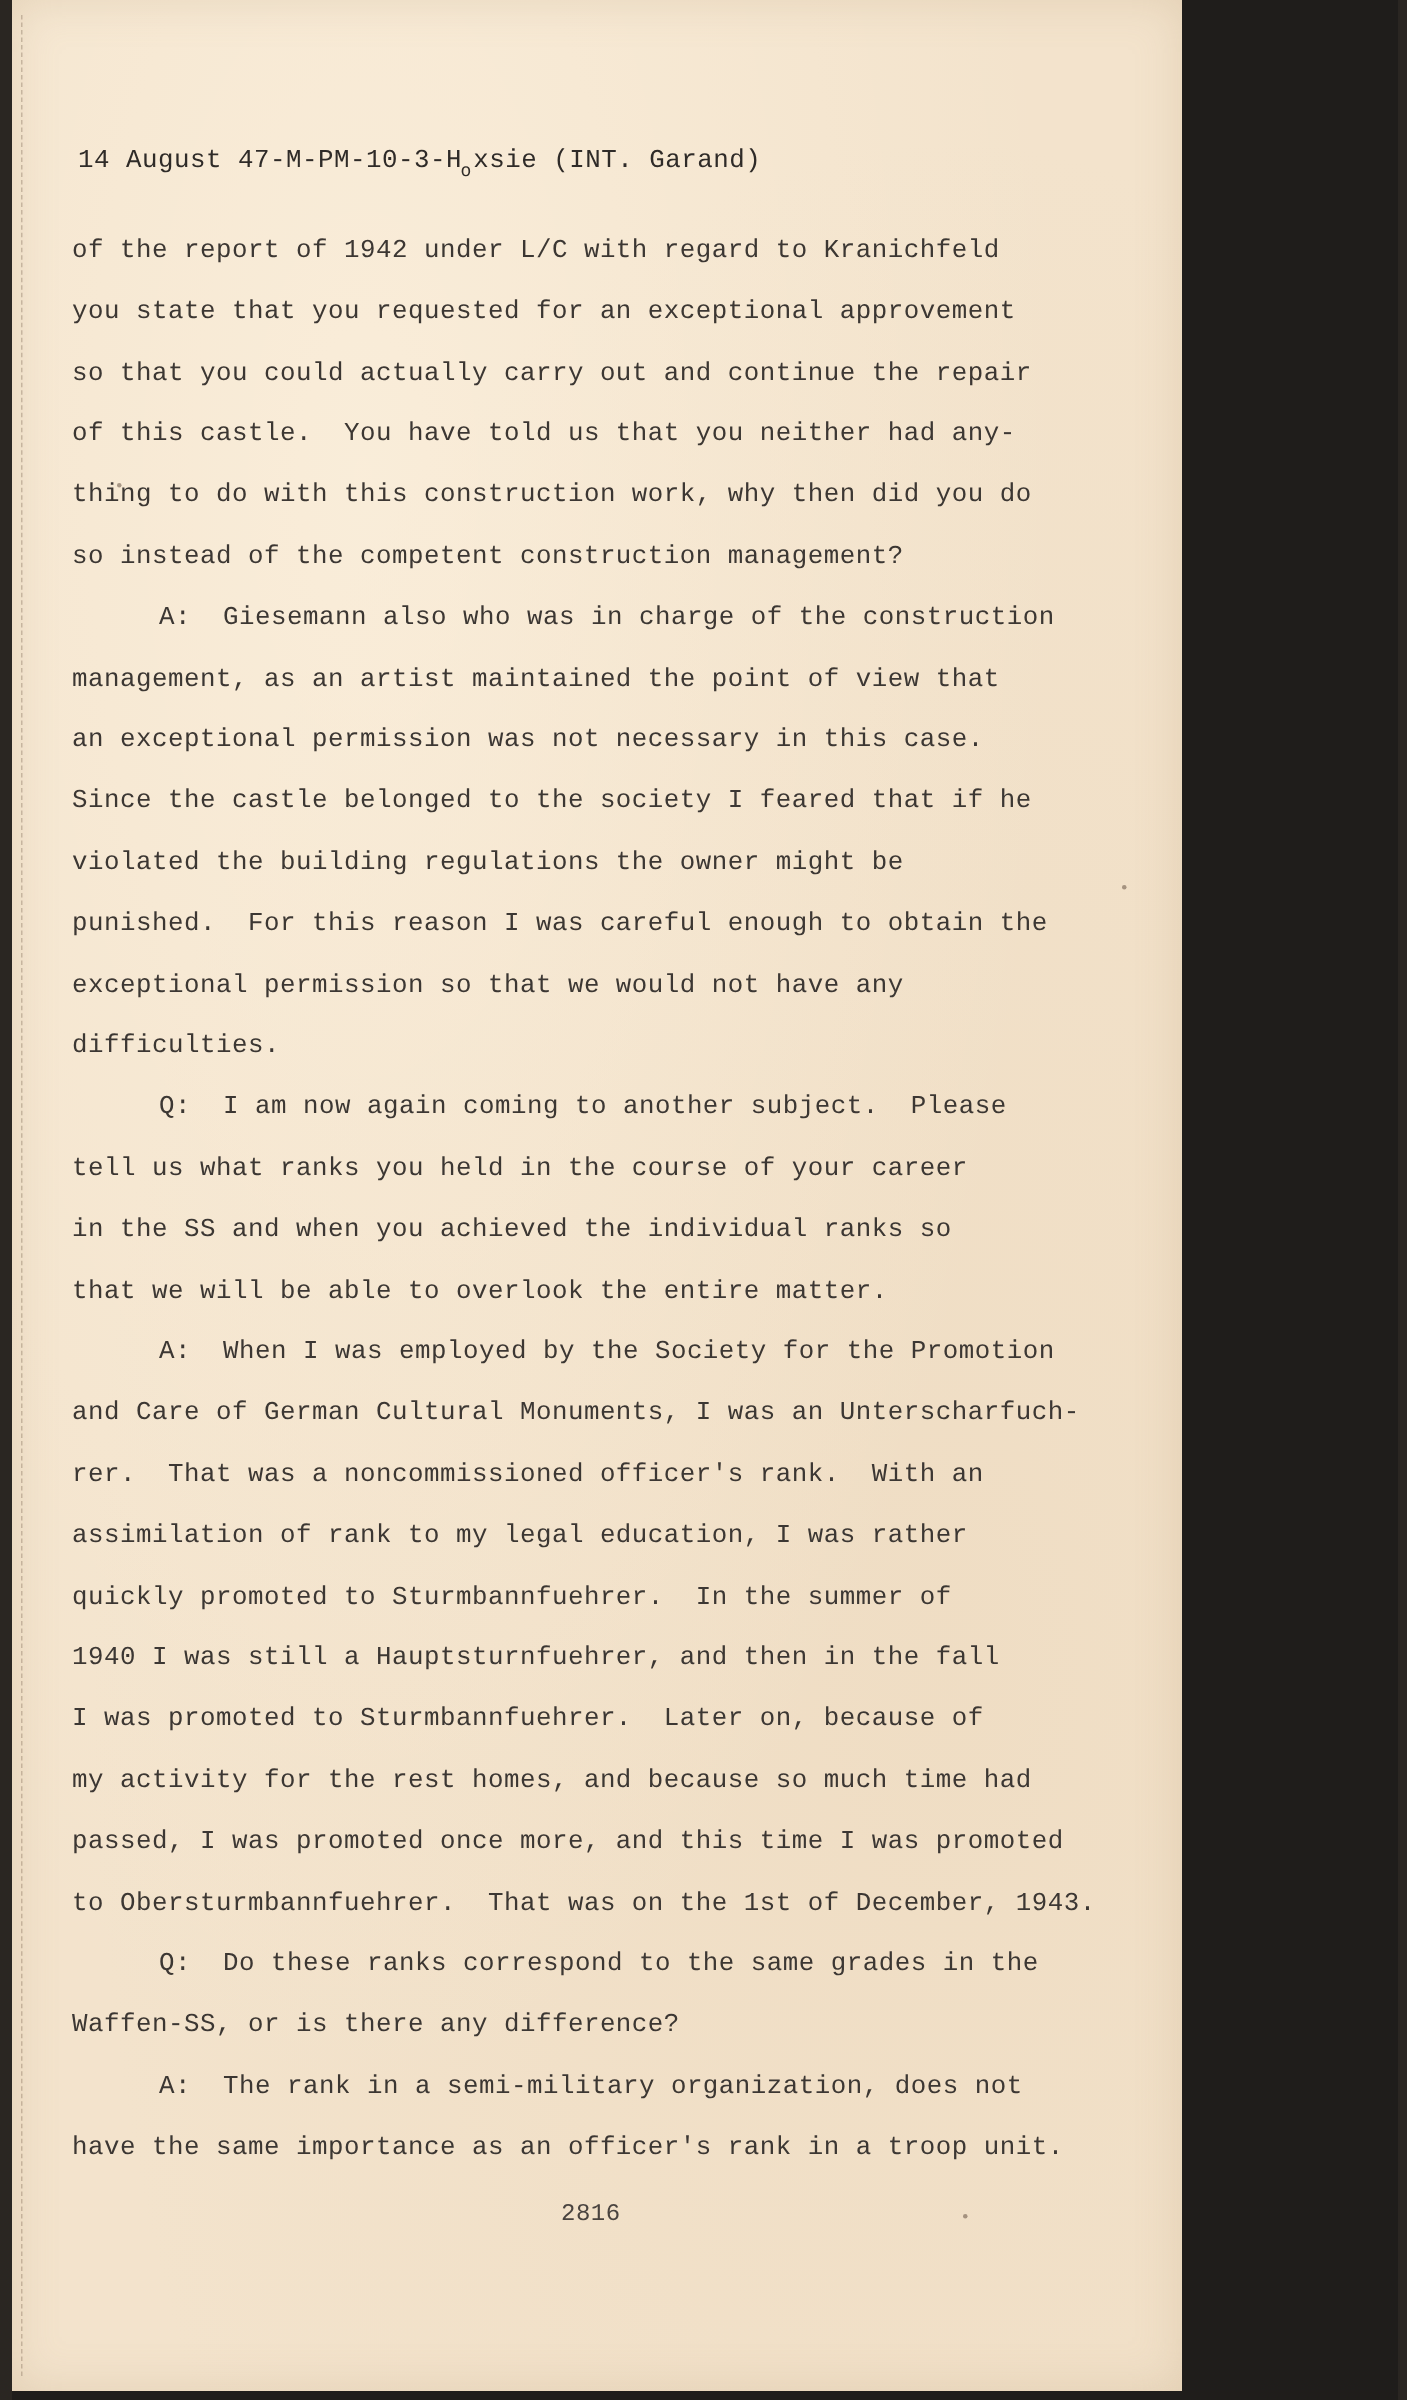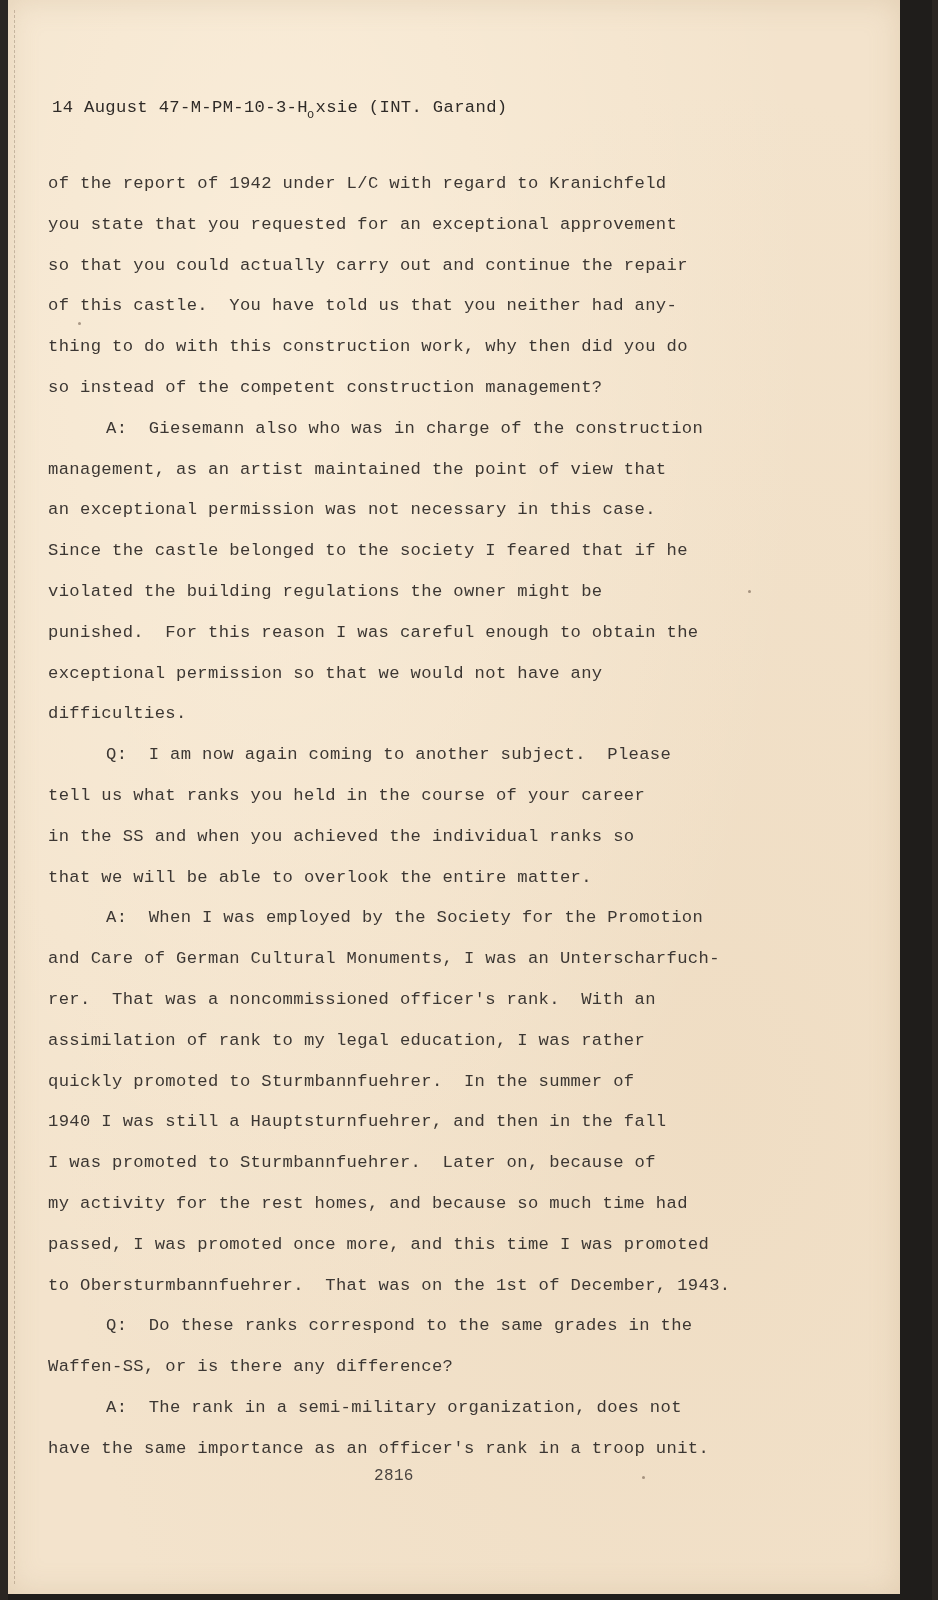--- a/index.html
+++ b/index.html
@@ -4,21 +4,21 @@
   <style>
     html, body { margin: 0; padding: 0; }
     body {
       width: 938px; height: 1600px;
       background: #1f1d1b;
       position: relative;
       overflow: hidden;
     }
     .page {
       position: absolute;
-      left: 8px; top: 0; width: 892px; height: 1594px;
+      left: 8px; top: 0; width: 780px; height: 1594px;
       background: #f3e3cc;
       background-image:
         radial-gradient(ellipse at 30% 20%, rgba(255,245,228,0.55), rgba(255,245,228,0) 60%),
         radial-gradient(ellipse at 80% 70%, rgba(232,210,180,0.35), rgba(232,210,180,0) 65%);
       box-shadow: inset 0 0 30px rgba(180,150,110,0.25);
     }
     .page::before {
       content: "";
       position: absolute; left: 6px; top: 10px; bottom: 10px; width: 2px;
       border-left: 1px dashed rgba(120,100,80,0.35);
@@ -39,21 +39,21 @@
       white-space: pre;
     }
     .header {
       position: absolute; left: 44px; top: 60px;
       line-height: 19px;
       color: #2f2b28;
     }
     .header .line { display: block; }
     .sub-o { font-size: 12px; position: relative; top: 6px; margin-left: -1px; margin-right: 1px; }
     .body-text {
-      position: absolute; left: 40px; top: 170px;
+      position: absolute; left: 40px; top: 154px;
     }
     .body-text .line {
       display: block;
       height: 40.8px;
       line-height: 28px;
     }
     .indent { padding-left: 58px; }
     .page-number {
       position: absolute; left: 366px; top: 1467px;
       font-size: 16px;

